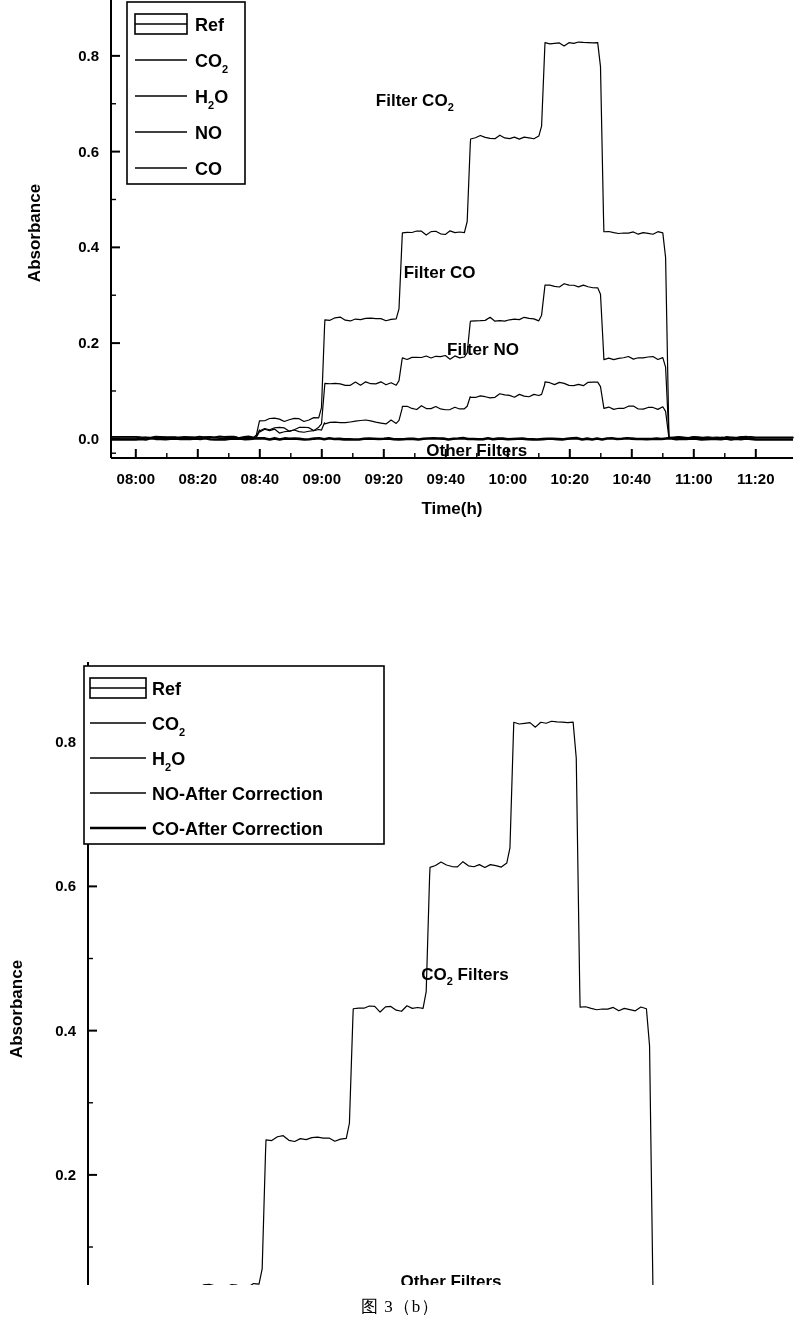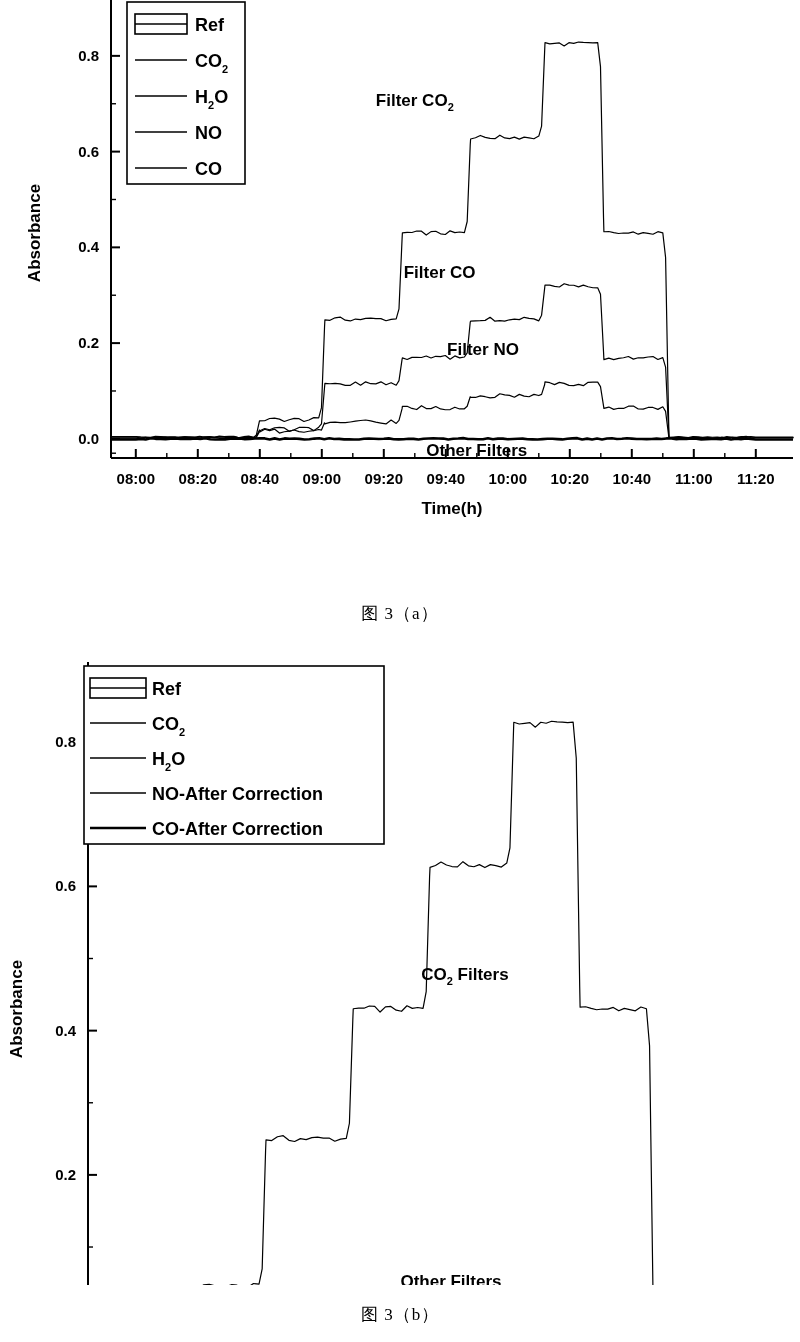--- a/index.html
+++ b/index.html
@@ -27,21 +27,21 @@
   }
 
   .caption {
     text-align: center;
     font-family: "Liberation Serif", serif;
     font-size: 17px;
     color: #000;
     letter-spacing: 1px;
   }
   #caption-a { margin-top: 2px; }
-  #caption-b { margin-top: 18px; }
+  #caption-b { margin-top: 10px; }
 
   
   text {
     font-family: "Liberation Sans", sans-serif;
     fill: #000;
   }
   .tick-label {
     font-size: 15px;
     font-weight: 600;
   }
@@ -182,21 +182,20 @@
           <text x="195" y="67" class="legend-label"><tspan>CO</tspan><tspan dy="6" class="sub">2</tspan></text>
           <line x1="135" y1="96" x2="187" y2="96" class="legend-swatch"></line>
           <text x="195" y="103" class="legend-label"><tspan>H</tspan><tspan dy="6" class="sub">2</tspan><tspan dy="-6">O</tspan></text>
           <line x1="135" y1="132" x2="187" y2="132" class="legend-swatch"></line>
           <text x="195" y="139" class="legend-label"><tspan>NO</tspan></text>
           <line x1="135" y1="168" x2="187" y2="168" class="legend-swatch"></line>
           <text x="195" y="175" class="legend-label"><tspan>CO</tspan></text>
         </g>
       </g>
     </svg>
-  <div class="caption" id="caption-a">图 3（a）</div>
 </div>
 
 <div class="figure-block" id="figure-b">
   <svg class="chart-svg" id="svg-b" width="800" height="625" viewBox="0 0 800 625">
       <g>
         <path d="M 88 2 L 88 688" class="axis-line"></path>
         <path d="M 88 688 L 793 688" class="axis-line"></path>
         <line x1="88" y1="659.1489361702128" x2="97" y2="659.1489361702128" class="tick-major"></line>
         <text x="76" y="664.1489361702128" text-anchor="end" class="tick-label">0.0</text>
         <line x1="88" y1="514.8936170212767" x2="97" y2="514.8936170212767" class="tick-major"></line>

